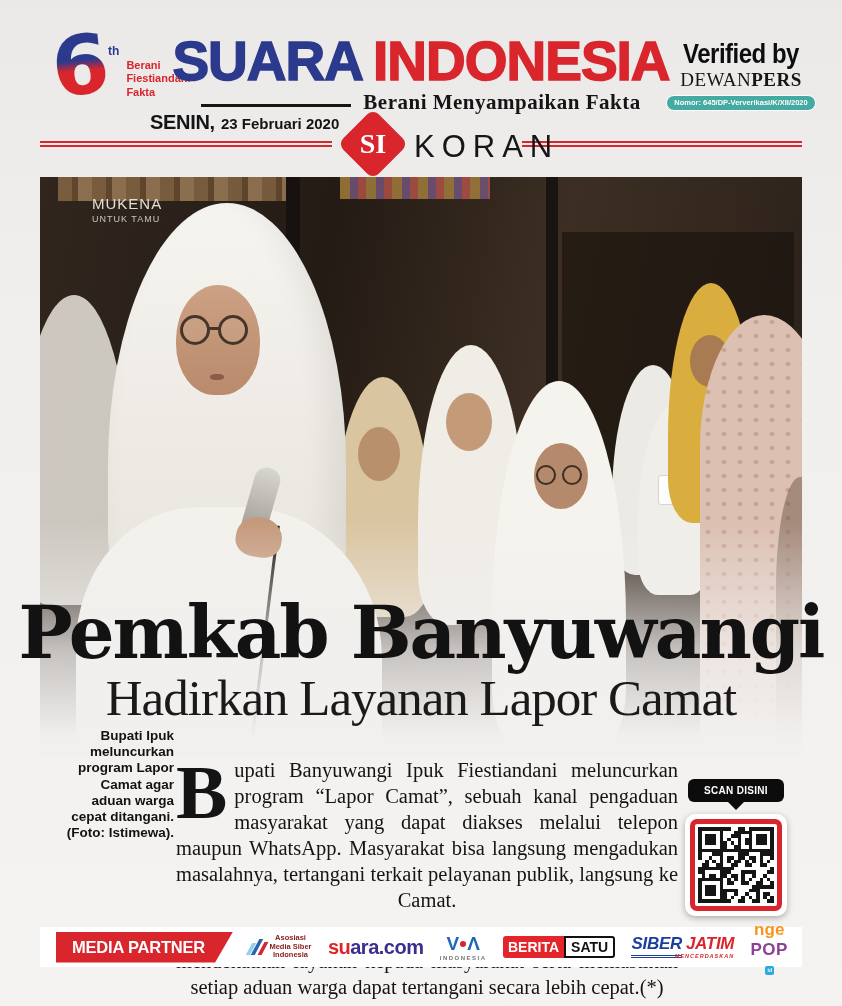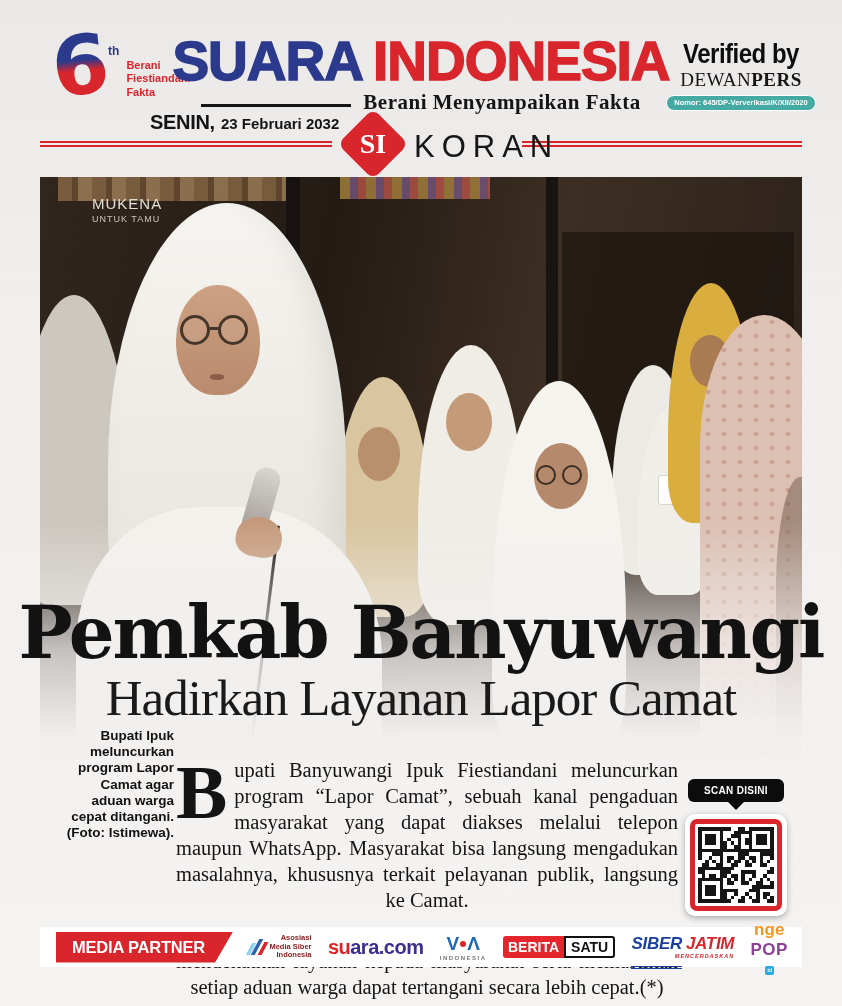--- a/index.html
+++ b/index.html
@@ -125,34 +125,34 @@
   .footer{position:absolute;left:40px;top:927px;width:762px;height:40px;background:#fff;
     display:flex;align-items:center;justify-content:space-between;padding:0 14px 0 16px;z-index:6;}
   .ribbon{background:#d8262c;color:#fff;font-weight:800;font-size:16.5px;letter-spacing:-.2px;
     padding:6px 28px 6px 16px;clip-path:polygon(0 0,100% 0,calc(100% - 18px) 100%,0 100%);}
   .partner{display:flex;align-items:center;}
   .amsi-icon{display:flex;align-items:flex-end;gap:2px;margin-right:4px;}
   .amsi-icon b{width:4px;height:16px;transform:skewX(-28deg);display:block;}
   .amsi-b1{background:#8fd0ef;height:12px !important;}
   .amsi-b2{background:#2b63ad;}
   .amsi-b3{background:#d8262c;height:13px !important;}
-  .amsi-text{font-size:7.5px;line-height:1.15;color:#8a2020;font-weight:700;text-align:right;}
+  .amsi-text{font-size:7.5px;line-height:1.15;color:#8a2020;font-weight:700;text-align:center;}
   .suara{font-size:20px;font-weight:800;letter-spacing:-.5px;}
   .suara .s1{color:#e02328;}
   .suara .s2{color:#3a2f8f;}
   .voa{text-align:center;line-height:1;}
   .voa-row{display:flex;align-items:center;justify-content:center;font-weight:800;font-size:19px;color:#1d69b5;}
   .voa-dot{width:6px;height:6px;border-radius:50%;background:#d8262c;margin:2px 1px 0;}
   .voa-sub{font-size:6px;letter-spacing:1.5px;color:#777;margin-top:2px;font-weight:700;}
   .bsatu{font-size:14px;font-weight:800;display:flex;align-items:stretch;}
   .bsatu .b1{background:#e4252b;color:#fff;padding:3px 5px;border-radius:3px 0 0 3px;}
   .bsatu .b2{background:#fff;color:#111;border:2px solid #111;padding:1px 5px;border-radius:0 3px 3px 0;}
   .sj{font-style:italic;font-weight:800;line-height:1;text-align:right;}
   .sj-row{font-size:17px;letter-spacing:-.3px;}
-  .sj .j1{color:#1b3f9e;border-bottom:3px double #1b3f9e;padding-bottom:13px;}
+  .sj .j1{color:#1b3f9e;border-bottom:3px double #1b3f9e;padding-bottom:2px;}
   .sj .j2{color:#d8262c;margin-left:4px;}
   .sj-sub{font-size:5.5px;color:#d8262c;letter-spacing:1px;margin-top:2px;}
   .ngepop{font-size:17px;font-weight:800;display:flex;align-items:center;flex-direction:column;}
   .ngepop .n1{color:#f7941d;}
   .ngepop .n2{color:#8e3f97;letter-spacing:.5px;}
   .ngepop .n3{width:9px;height:9px;background:#2aa9e0;color:#fff;font-size:5px;line-height:9px;text-align:center;
     border-radius:2px;margin:6px 0 0 1px;font-weight:700;}
 </style>
 </head>
 <body>
@@ -182,21 +182,21 @@
   <div class="verified">
     <div class="verified-l1">Verified by</div>
     <div class="verified-org">
       <span>DEWAN</span><b>PERS</b>
     </div>
     <span class="verified-pill">Nomor: 645/DP-Ververikasi/K/XII/2020</span>
   </div>
 
   <div class="dateline">
     <span class="dateline-day">SENIN,</span>
-    <span class="dateline-date">23 Februari 2032</span>
+    <span class="dateline-date">23 Februari 2020</span>
   </div>
 
   <div class="koran-row">
     <span class="rule rule-l"></span>
     <span class="rule rule-r"></span>
     <div class="diamond">
       <span>SI</span>
     </div>
     <span class="koran-label">KORAN</span>
   </div>
@@ -242,21 +242,21 @@
 
   <div class="headline">
     <div class="hl1">Pemkab Banyuwangi</div>
     <div class="hl2">Hadirkan Layanan Lapor Camat</div>
   </div>
 
   <div class="caption">Bupati Ipuk meluncurkan program Lapor Camat agar aduan warga cepat ditangani. (Foto: Istimewa).</div>
 
   <div class="body-copy">
     <p>
-      <span class="dropcap">B</span><span>upati Banyuwangi Ipuk Fiestiandani meluncurkan program “Lapor Camat”, sebuah kanal pengaduan masyarakat yang dapat diakses melalui telepon maupun WhatsApp. Masyarakat bisa langsung mengadukan masalahnya, khususnya terkait pelayanan publik, langsung ke Camat.</span>
+      <span class="dropcap">B</span><span>upati Banyuwangi Ipuk Fiestiandani meluncurkan program “Lapor Camat”, sebuah kanal pengaduan masyarakat yang dapat diakses melalui telepon maupun WhatsApp. Masyarakat bisa langsung mengadukan masalahnya, tertangani terkait pelayanan publik, langsung ke Camat.</span>
     </p>
     <p class="p2">Program ini merupakan bagian dari komitmen pemkab untuk mendekatkan layanan kepada masyarakat serta memastikan setiap aduan warga dapat tertangani secara lebih cepat.(*)</p>
   </div>
 
   <div class="qr-block">
     <div class="qr-bubble">SCAN DISINI</div>
     <div class="qr-card">
       <div class="qr-frame">
         <div class="qr-grid">
             <i class="qm"></i>

